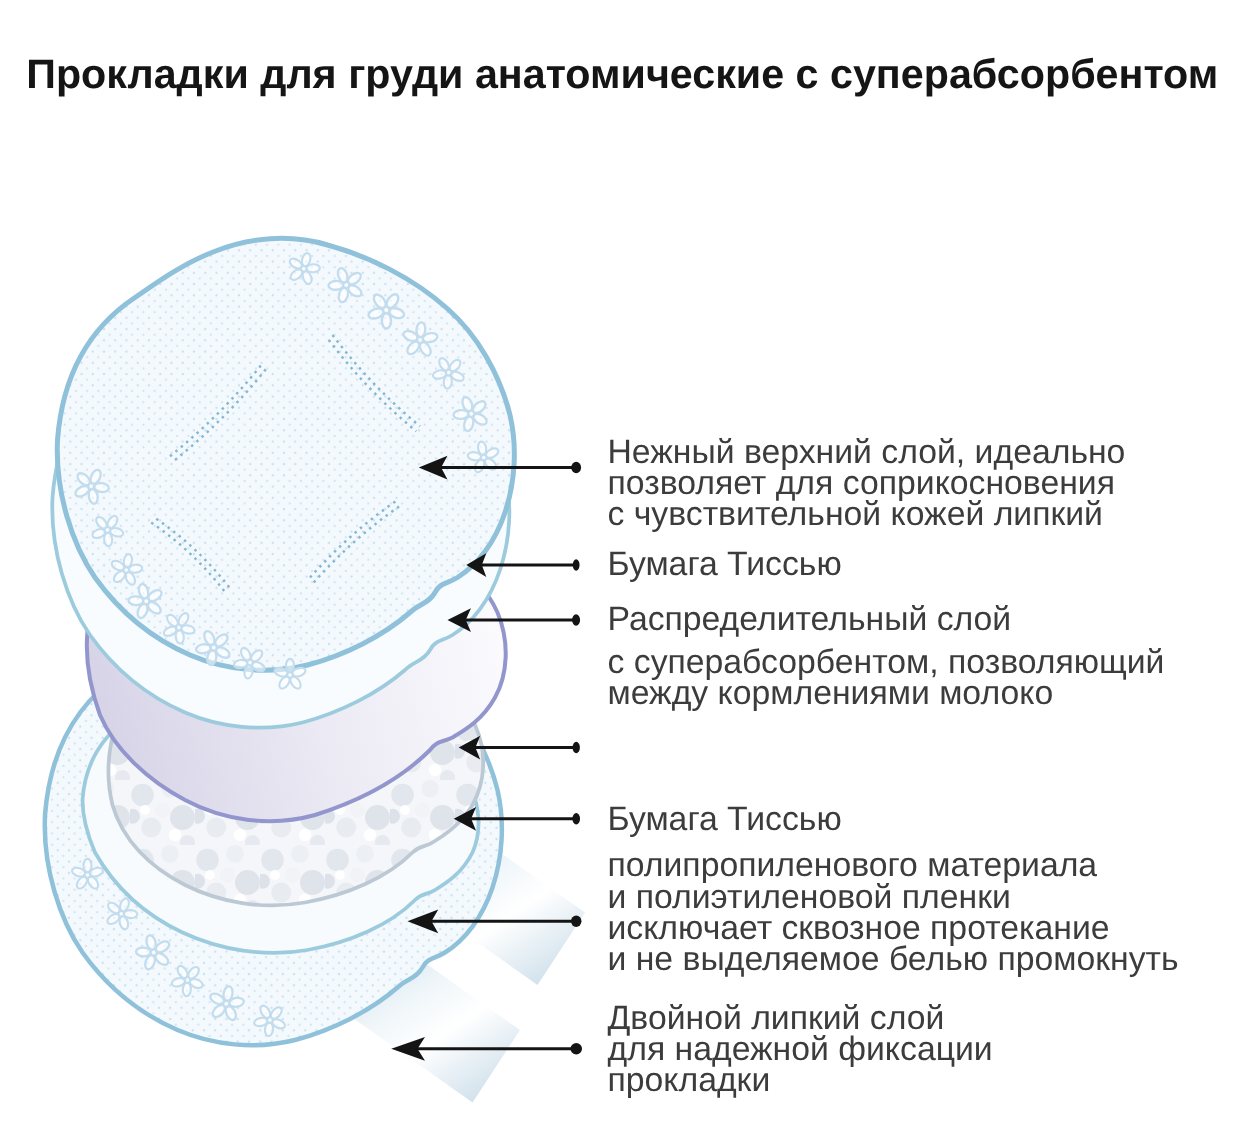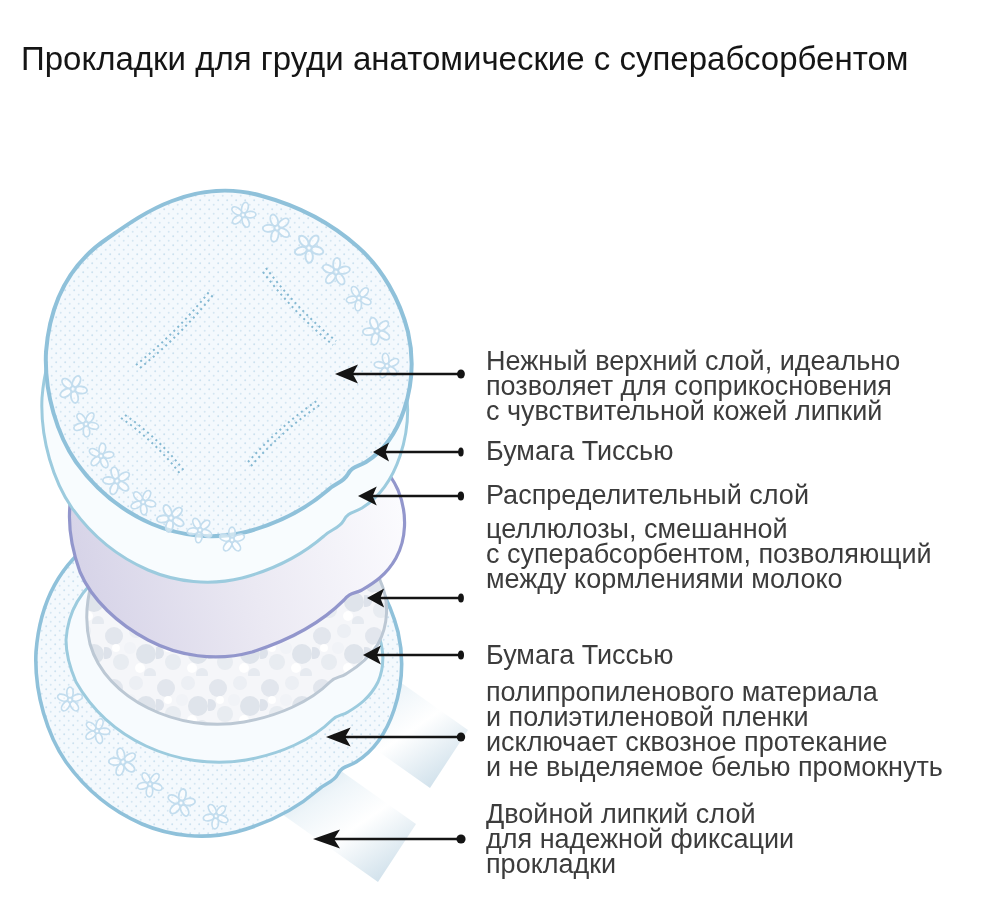--- a/index.html
+++ b/index.html
@@ -1,18 +1,18 @@
 <!DOCTYPE html>
 <html><head>
 <meta charset="utf-8">
 <style>
   html,body{margin:0;padding:0;background:#ffffff;}
   body{width:1000px;height:900px;position:relative;overflow:hidden;
        font-family:"Liberation Sans","DejaVu Sans",sans-serif;}
-  .title{position:absolute;left:21px;top:18px;font-size:33px;font-weight:400;
+  .title{position:absolute;left:21px;top:18px;font-size:33px;font-weight:700;
          color:#151515;white-space:nowrap;}
   .diagram-svg{position:absolute;left:0;top:0;width:1000px;height:900px;}
   .callout{position:absolute;left:486px;font-size:27px;line-height:25px;
            color:#3c3c3c;}
   .callout span{display:block;white-space:nowrap;}
 </style>
 </head>
 <body>
 
 <h1 class="title">Прокладки для груди анатомические с суперабсорбентом</h1>
@@ -154,21 +154,20 @@
   <span>позволяет для соприкосновения</span>
   <span>с чувствительной кожей липкий</span>
 </div>
 <div class="callout" style="top:439px">
   <span>Бумага Тиссью</span>
 </div>
 <div class="callout" style="top:483px">
   <span>Распределительный слой</span>
 </div>
 <div class="callout" style="top:517px">
-  <span>целлюлозы, смешанной</span>
   <span>с суперабсорбентом, позволяющий</span>
   <span>между кормлениями молоко</span>
 </div>
 <div class="callout" style="top:643px">
   <span>Бумага Тиссью</span>
 </div>
 <div class="callout" style="top:680px">
   <span>полипропиленового материала</span>
   <span>и полиэтиленовой пленки</span>
   <span>исключает сквозное протекание</span>

